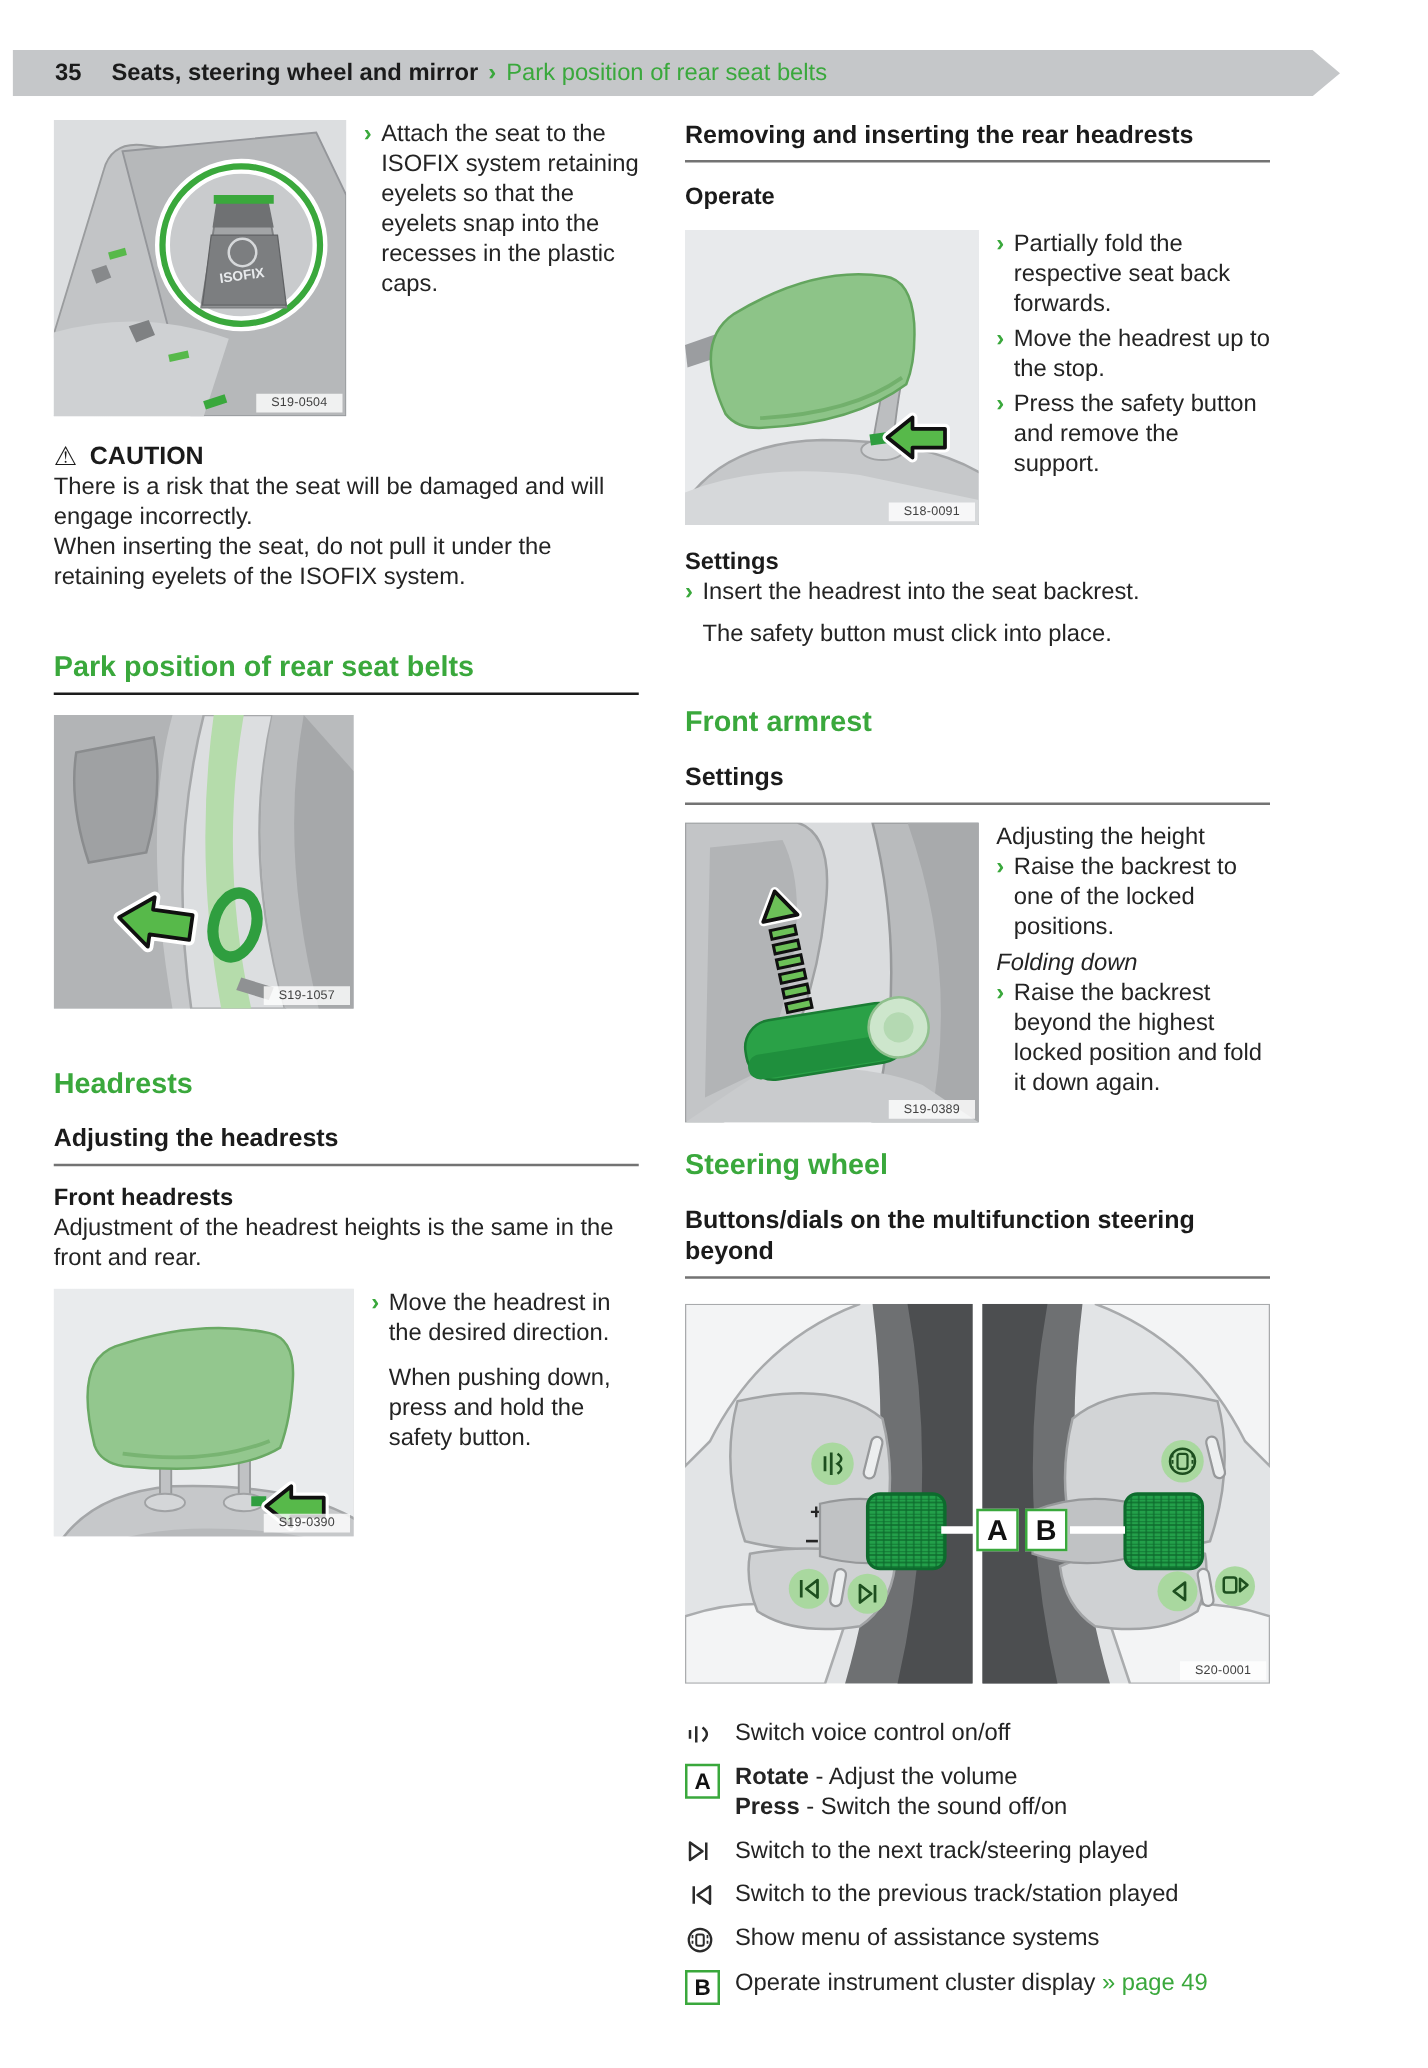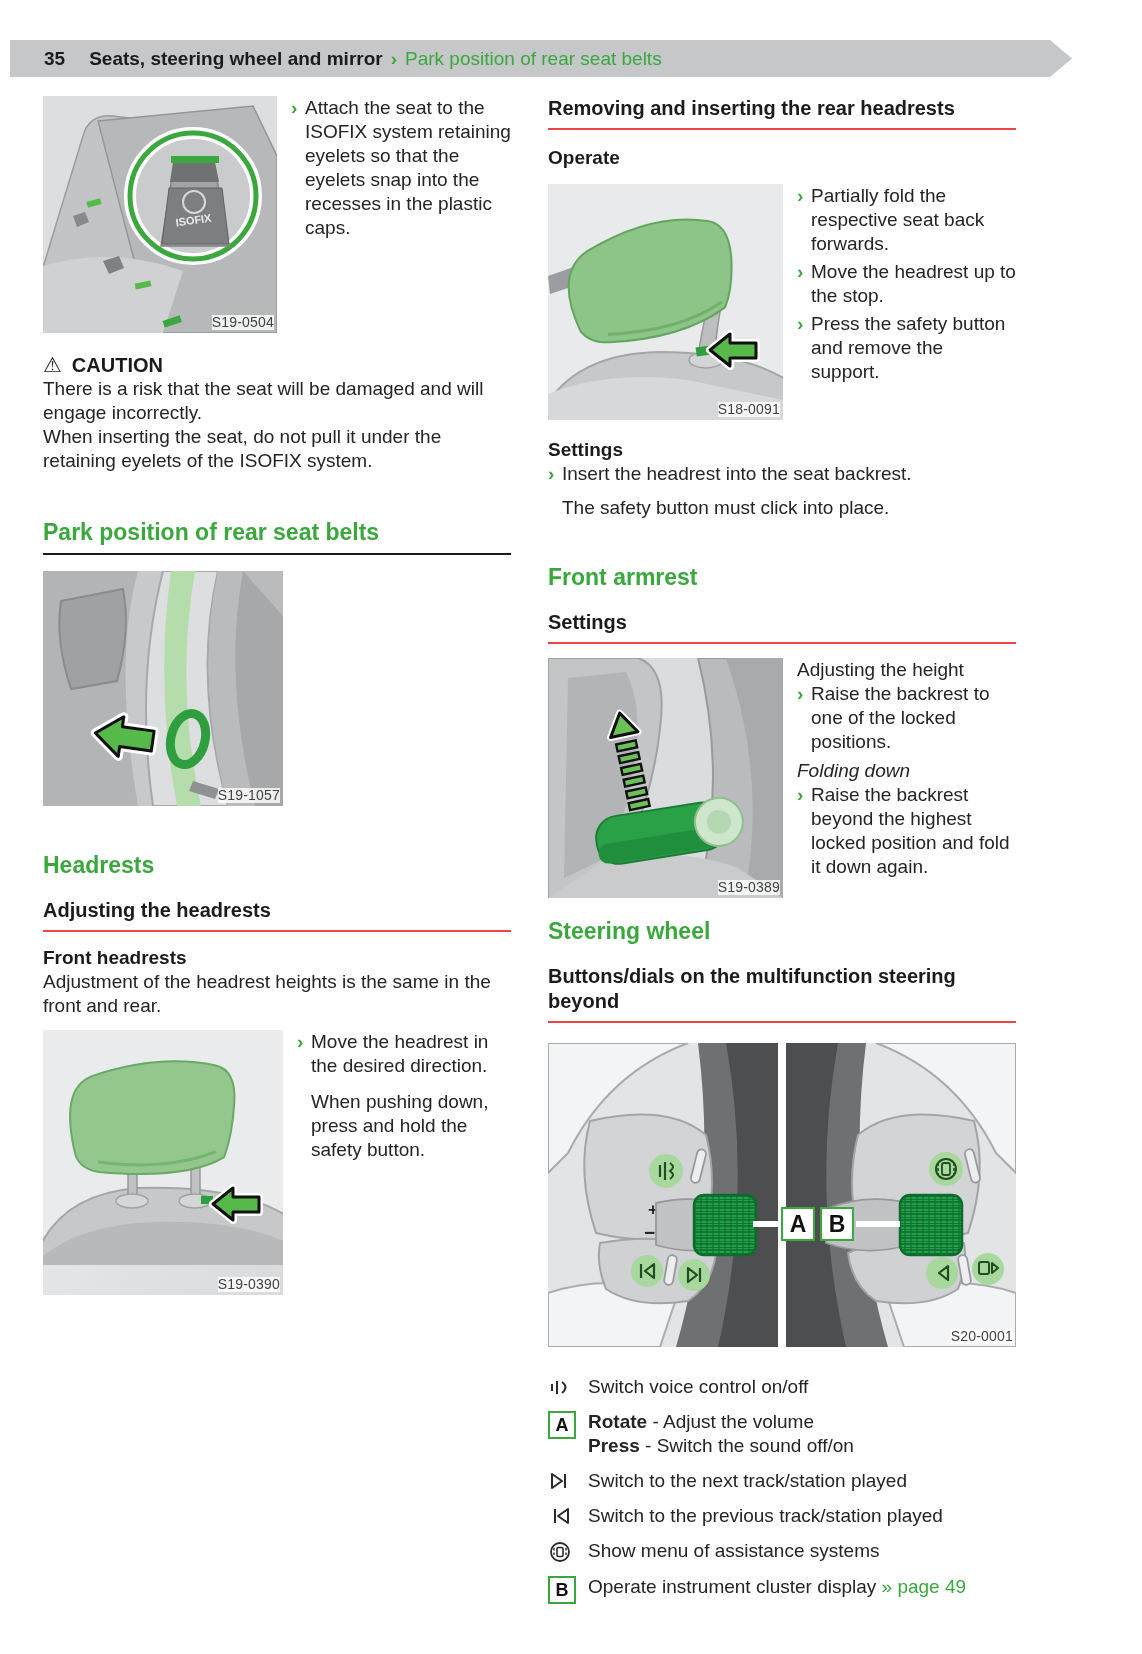--- a/index.html
+++ b/index.html
@@ -19,35 +19,35 @@
   .header-bar .chap { font-weight:bold; color:#1b1b1b; margin-left:24px; }
   .header-bar .sep { color:#3aa83c; font-weight:bold; margin:0 8px; }
   .header-bar .sect { color:#3aa83c; }
   
   .col { position:absolute; top:96px; width:468px; }
   .col-left { left:43px; }
   .col-right { left:548px; }
   
   .h-green { color:#3aa83c; font-size:23px; font-weight:bold; line-height:26px; }
   .h-sub { font-size:20px; font-weight:bold; color:#1b1b1b; line-height:25px;
-           border-bottom:2px solid #ef4444; padding-bottom:7px; }
+           border-bottom:2px solid #737373; padding-bottom:7px; }
   .h-min { font-size:19px; font-weight:bold; color:#1b1b1b; line-height:24px; }
   .body-t { font-size:19px; line-height:24px; color:#242424; }
   .bl { display:flex; }
   .bl .b { color:#3aa83c; font-weight:bold; font-size:19px; line-height:24px; width:14px; flex:0 0 14px; }
   .bl .t { font-size:19px; line-height:24px; color:#242424; }
   .note { margin-left:14px; }
   .caution-title { display:flex; align-items:center; font-size:20px; font-weight:bold; color:#1b1b1b; }
   .caution-title .warn { font-weight:normal; font-size:21px; margin-right:10px; }
   
   .row { display:flex; }
   .fig { position:relative; background:linear-gradient(135deg,#eef0f2 0%,#d8dadc 100%); flex:0 0 auto; overflow:hidden; }
   .fig svg { position:absolute; left:0; top:0; }
-  .cap { position:absolute; right:3px; bottom:3px; font-size:14px; line-height:15px;
-         color:#414141; background:rgba(255,255,255,.8); padding:0 0; letter-spacing:.2px; }
+  .cap { position:absolute; right:3px; bottom:3px; font-size:10px; line-height:15px;
+         color:#414141; background:rgba(255,255,255,.8); padding:0 12px; letter-spacing:.2px; }
   .side { margin-left:14px; flex:1 1 auto; }
   
   .ab-box { position:absolute; width:34px; height:34px; background:#ffffff; border:2px solid #3aa83c;
             box-sizing:border-box; display:flex; align-items:center; justify-content:center;
             font-size:23px; font-weight:bold; color:#111; }
   
   .legend { margin-top:28px; }
   .lrow { display:flex; align-items:flex-start; margin-bottom:11px; }
   .lico { flex:0 0 40px; display:flex; align-items:center; justify-content:flex-start; padding-top:1px; }
   .ltxt { font-size:19px; line-height:24px; color:#242424; }
@@ -131,21 +131,21 @@
     </svg>
     <span class="cap">S19-1057</span>
   </div>
 
   <div class="h-green" style="margin-top:46px;">Headrests</div>
   <div class="h-sub" style="margin-top:20px;">Adjusting the headrests</div>
   <div class="h-min" style="margin-top:14px;">Front headrests</div>
   <div class="body-t">Adjustment of the headrest heights is the same in the front and rear.</div>
 
   <div class="row" style="margin-top:12px;">
-    <div class="fig" style="width:240px;height:265px;">
+    <div class="fig" style="width:240px;height:198px;">
       <svg width="240" height="235" viewBox="0 0 240 235">
         <rect x="0" y="0" width="240" height="235" fill="#e9ebed"></rect>
         <path d="M-10,235 Q10,165 95,158 Q200,155 250,190 L250,235 Z" fill="#c6c8ca" stroke="#a4a6a8" stroke-width="2"></path>
         <path d="M-10,235 Q30,195 110,192 Q200,190 250,215 L250,235 Z" fill="#b7b9bb"></path>
         <rect x="85" y="128" width="9" height="46" fill="#c0c2c4" stroke="#97999b" stroke-width="1.5"></rect>
         <rect x="148" y="128" width="9" height="46" fill="#c0c2c4" stroke="#97999b" stroke-width="1.5"></rect>
         <ellipse cx="89" cy="171" rx="16" ry="7" fill="#d4d6d8" stroke="#a0a2a4" stroke-width="1.5"></ellipse>
         <ellipse cx="152" cy="171" rx="16" ry="7" fill="#d4d6d8" stroke="#a0a2a4" stroke-width="1.5"></ellipse>
         <path d="M30,120 Q18,52 52,42 Q120,24 176,40 Q196,46 192,78 Q188,110 178,132 Q140,152 52,138 Q34,134 30,120 Z" fill="#93c78e" stroke="#6aa964" stroke-width="2" transform="rotate(-4 110 85)"></path>
         <path d="M52,128 Q120,142 170,126" fill="none" stroke="#78b472" stroke-width="3" transform="rotate(-4 110 85)"></path>
@@ -376,21 +376,21 @@
       </span>
     </div>
 
     <div class="lrow">
       <span class="lico">
         <svg width="24" height="22" viewBox="0 0 24 22">
             <path d="M4 4l10 7 -10 7z" stroke="#2a2a2a" stroke-width="2" fill="none" stroke-linejoin="round"></path>
             <path d="M17 4v14" stroke="#2a2a2a" stroke-width="2"></path>
           </svg>
       </span>
-      <span class="ltxt">Switch to the next track/station played</span>
+      <span class="ltxt">Switch to the next track/steering played</span>
     </div>
 
     <div class="lrow">
       <span class="lico">
         <svg width="24" height="22" viewBox="0 0 24 22">
             <path d="M7 4v14" stroke="#2a2a2a" stroke-width="2"></path>
             <path d="M20 4l-10 7 10 7z" stroke="#2a2a2a" stroke-width="2" fill="none" stroke-linejoin="round"></path>
           </svg>
       </span>
       <span class="ltxt">Switch to the previous track/station played</span>

